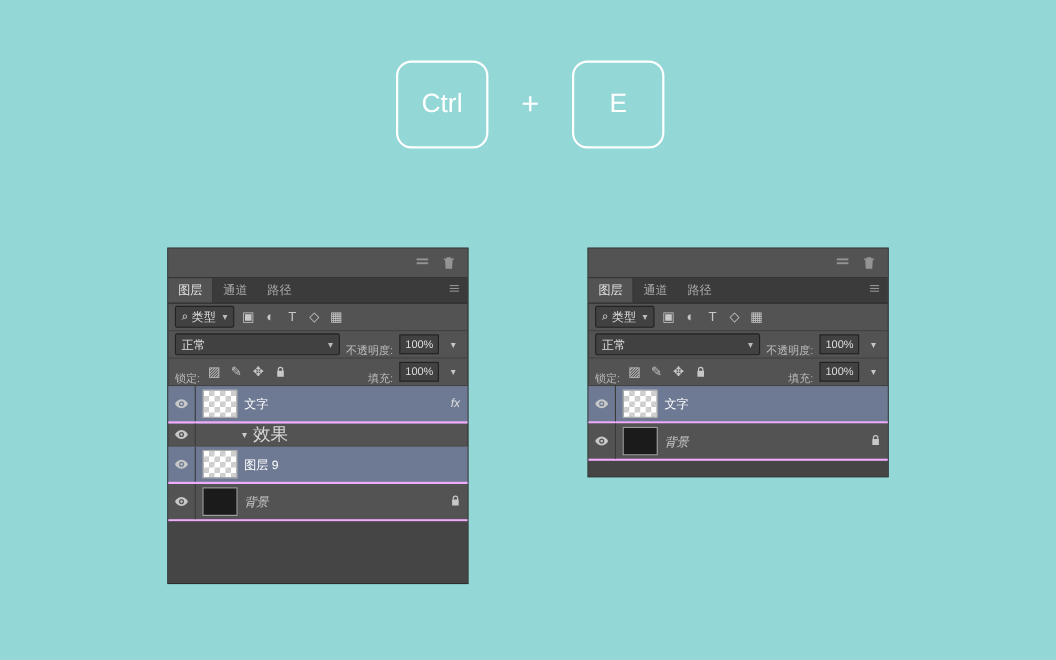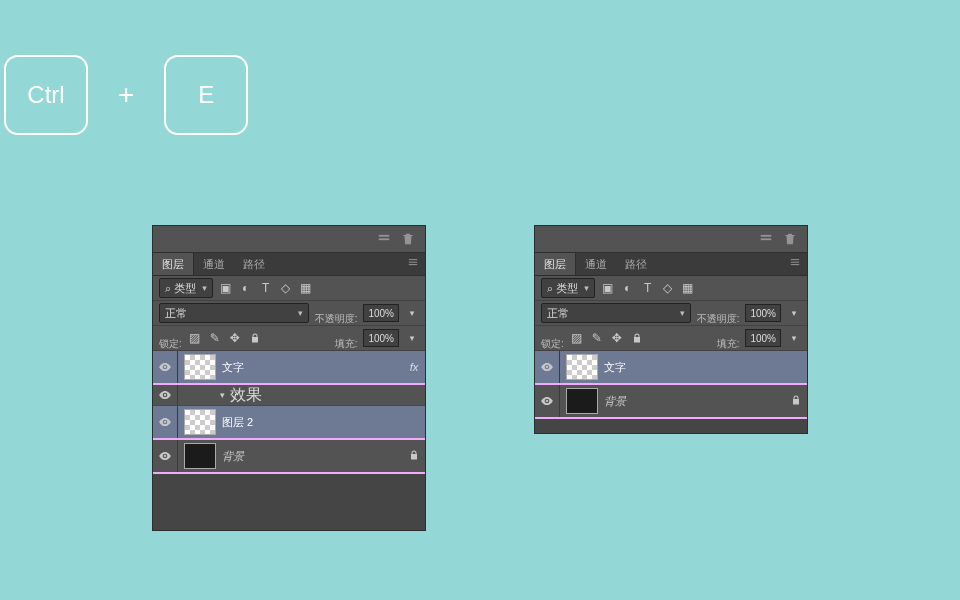--- a/index.html
+++ b/index.html
@@ -3,21 +3,21 @@
 <meta charset="utf-8">
 <style>
   html, body {
     margin: 0; padding: 0;
     width: 960px; height: 600px;
     background: #93d7d7;
     font-family: Arial, "Microsoft YaHei", sans-serif;
     overflow: hidden;
   }
   
-  .keys { position: absolute; left: 4px; right: 0; top: 55px; display: flex; align-items: center; gap: 30px; }
+  .keys { position: absolute; left: 4px; right: 0; top: 55px; display: flex; justify-content: center; align-items: center; gap: 30px; }
   .key { width: 80px; height: 76px; border: 2px solid #fff; border-radius: 14px; color: #fff; font-size: 24px; display: flex; align-items: center; justify-content: center; }
   .plus { color: #fff; font-size: 28px; }
 
   
   .panels { position: absolute; top: 226px; left: 0; right: 0; display: flex; justify-content: center; gap: 110px; align-items: flex-start; }
 
   .panel { width: 272px; background: #535353; color: #c8c8c8; font-size: 11px; box-shadow: 0 0 0 1px #2d2d2d; }
   .panel-top { height: 26px; background: #535353; display: flex; justify-content: flex-end; align-items: center; gap: 10px; padding-right: 10px; border-bottom: 1px solid #2d2d2d; }
   .mini-ico { width: 14px; height: 14px; opacity: .7; }
 
@@ -138,21 +138,21 @@
         <span class="tri">▾</span>
         <span class="name">效果</span>
         </div>
         <div class="layer selected">
       <div class="eye">
             <svg viewBox="0 0 24 24" width="14" height="14" fill="#c8c8c8">
               <path d="M12 5c-5 0-9 4.5-10 7 1 2.5 5 7 10 7s9-4.5 10-7c-1-2.5-5-7-10-7zm0 11a4 4 0 1 1 0-8 4 4 0 0 1 0 8zm0-6a2 2 0 1 0 0 4 2 2 0 0 0 0-4z"></path>
             </svg>
           </div>
       <div class="thumb "></div>
-      <span class="name">图层 2</span>
+      <span class="name">图层 9</span>
       <span class="tail"></span>
         </div>
         <div class="layer">
       <div class="eye">
             <svg viewBox="0 0 24 24" width="14" height="14" fill="#c8c8c8">
               <path d="M12 5c-5 0-9 4.5-10 7 1 2.5 5 7 10 7s9-4.5 10-7c-1-2.5-5-7-10-7zm0 11a4 4 0 1 1 0-8 4 4 0 0 1 0 8zm0-6a2 2 0 1 0 0 4 2 2 0 0 0 0-4z"></path>
             </svg>
           </div>
       <div class="thumb dark"></div>
       <span class="name" style="font-style:italic">背景</span>

